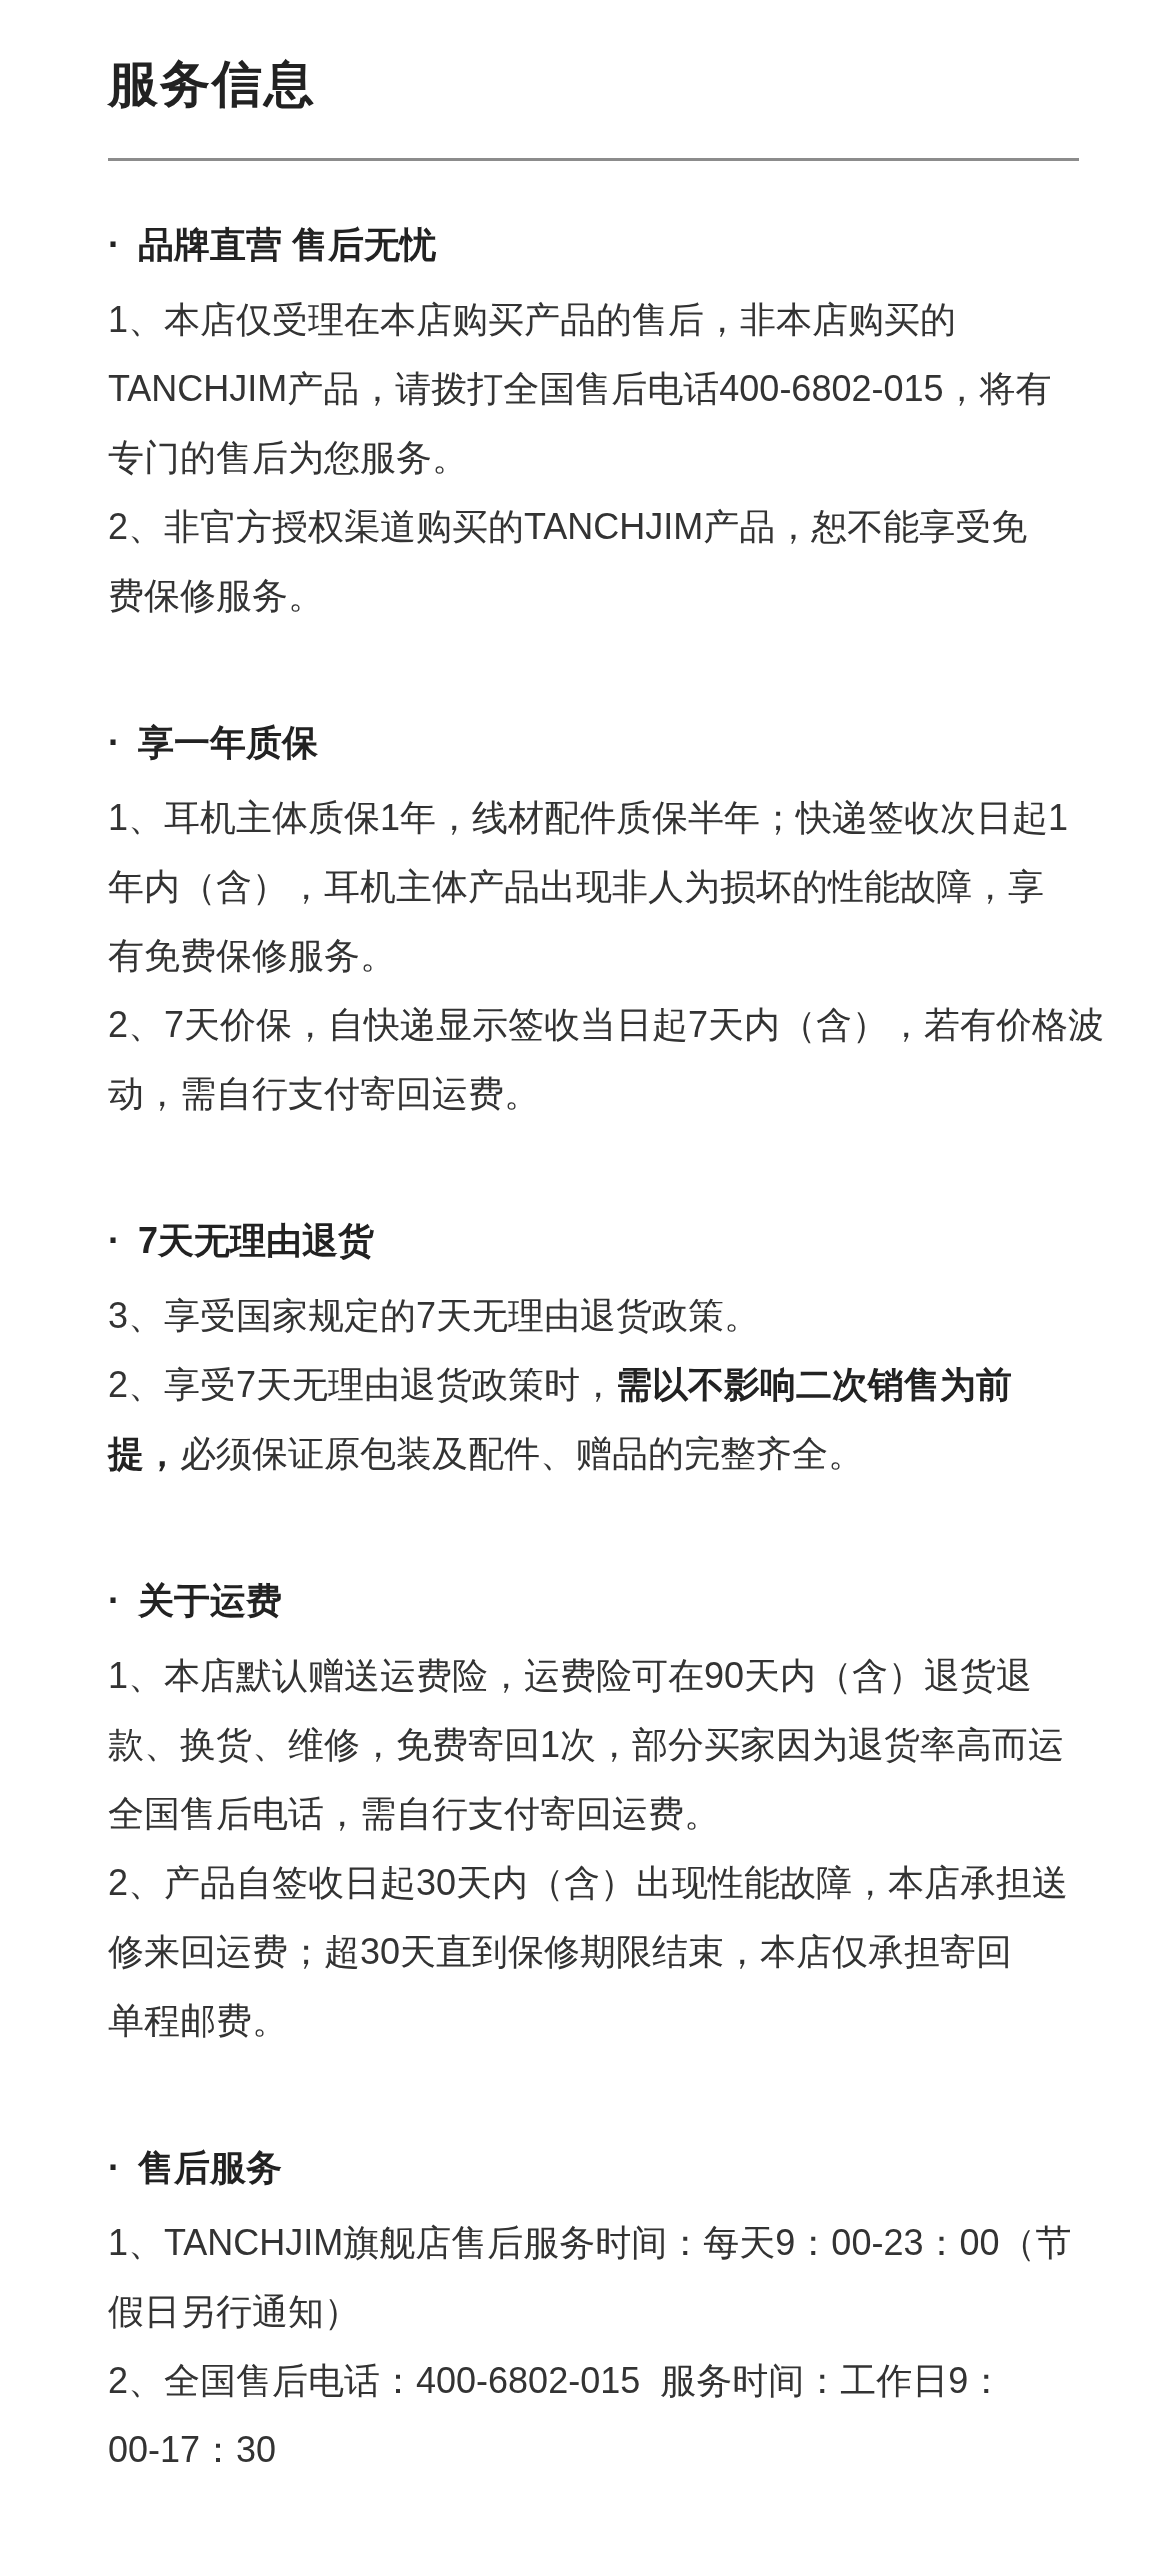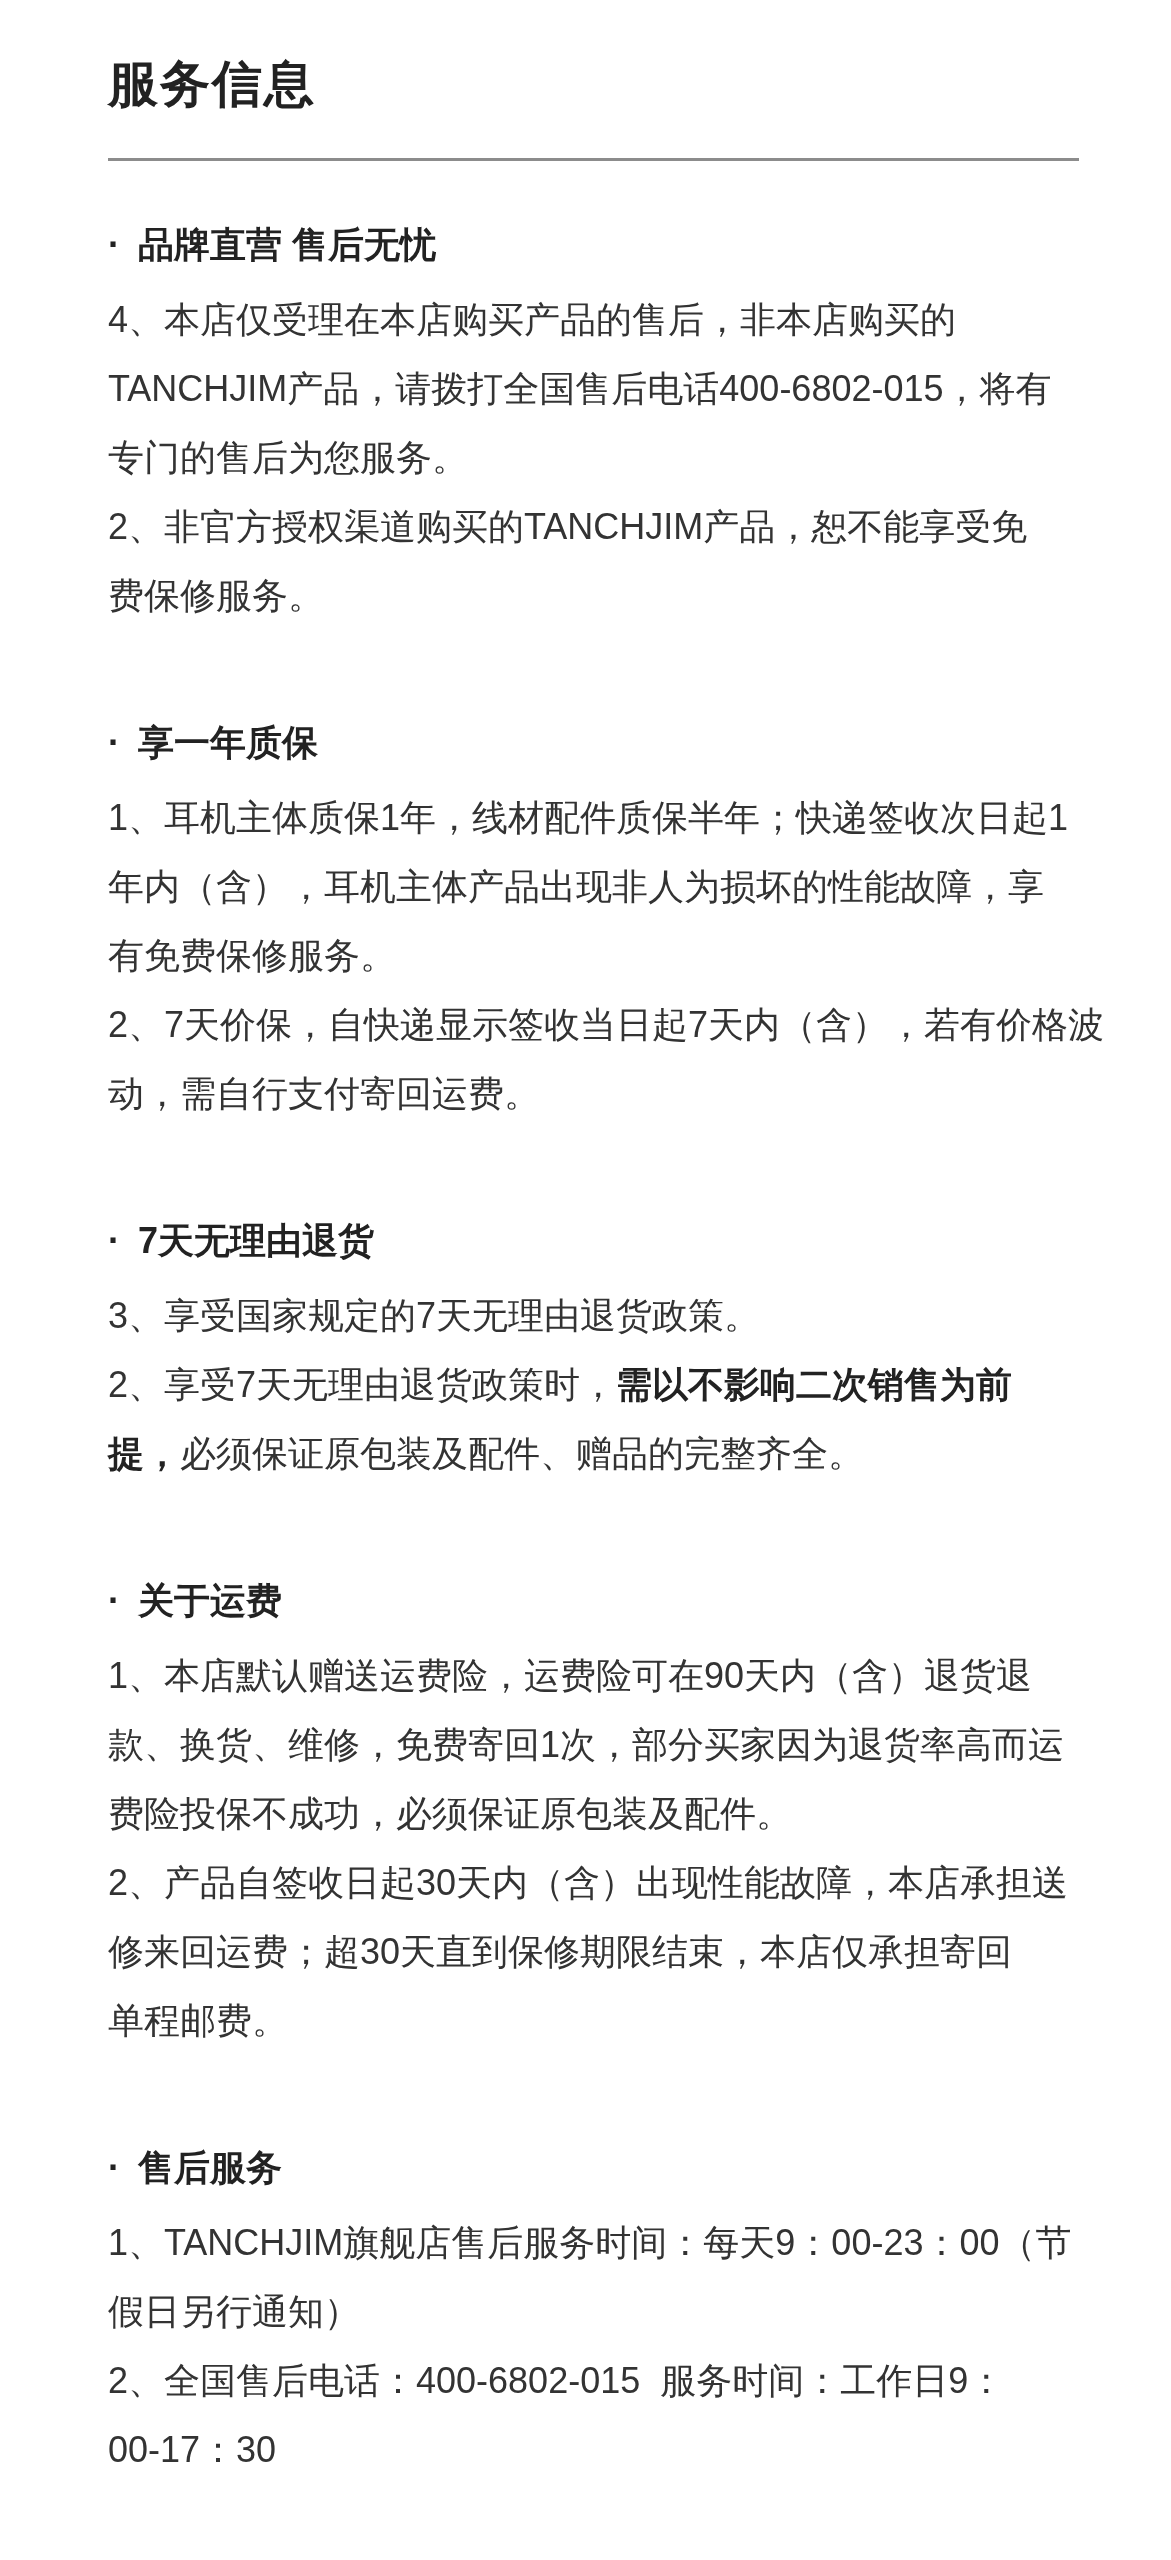--- a/index.html
+++ b/index.html
@@ -66,21 +66,21 @@
 </head>
 <body>
 
 <div class="page">
   <div class="content">
     <h1 class="page-title">服务信息</h1>
     <div class="divider"></div>
     <div class="sections-root">
         <section class="section">
           <div class="section-heading"><span class="bullet">·</span><span>品牌直营 售后无忧</span></div>
-          <div class="line">4、本店仅受理在本店购买产品的售后，非本店购买的</div>
+          <div class="line">1、本店仅受理在本店购买产品的售后，非本店购买的</div>
           <div class="line">TANCHJIM产品，请拨打全国售后电话400-6802-015，将有</div>
           <div class="line">专门的售后为您服务。</div>
           <div class="line">2、非官方授权渠道购买的TANCHJIM产品，恕不能享受免</div>
           <div class="line">费保修服务。</div>
         </section>
         <section class="section">
           <div class="section-heading"><span class="bullet">·</span><span>享一年质保</span></div>
           <div class="line">1、耳机主体质保1年，线材配件质保半年；快递签收次日起1</div>
           <div class="line">年内（含），耳机主体产品出现非人为损坏的性能故障，享</div>
           <div class="line">有免费保修服务。</div>
@@ -90,21 +90,21 @@
         <section class="section">
           <div class="section-heading"><span class="bullet">·</span><span>7天无理由退货</span></div>
           <div class="line">3、享受国家规定的7天无理由退货政策。</div>
           <div class="line"><span>2、享受7天无理由退货政策时，</span><span class="bold">需以不影响二次销售为前</span></div>
           <div class="line"><span class="bold">提，</span><span>必须保证原包装及配件、赠品的完整齐全。</span></div>
         </section>
         <section class="section">
           <div class="section-heading"><span class="bullet">·</span><span>关于运费</span></div>
           <div class="line">1、本店默认赠送运费险，运费险可在90天内（含）退货退</div>
           <div class="line">款、换货、维修，免费寄回1次，部分买家因为退货率高而运</div>
-          <div class="line">费险投保不成功，必须保证原包装及配件。</div>
+          <div class="line">全国售后电话，需自行支付寄回运费。</div>
           <div class="line">2、产品自签收日起30天内（含）出现性能故障，本店承担送</div>
           <div class="line">修来回运费；超30天直到保修期限结束，本店仅承担寄回</div>
           <div class="line">单程邮费。</div>
         </section>
         <section class="section">
           <div class="section-heading"><span class="bullet">·</span><span>售后服务</span></div>
           <div class="line">1、TANCHJIM旗舰店售后服务时间：每天9：00-23：00（节</div>
           <div class="line">假日另行通知）</div>
           <div class="line">2、全国售后电话：400-6802-015  服务时间：工作日9：</div>
           <div class="line">00-17：30</div>

